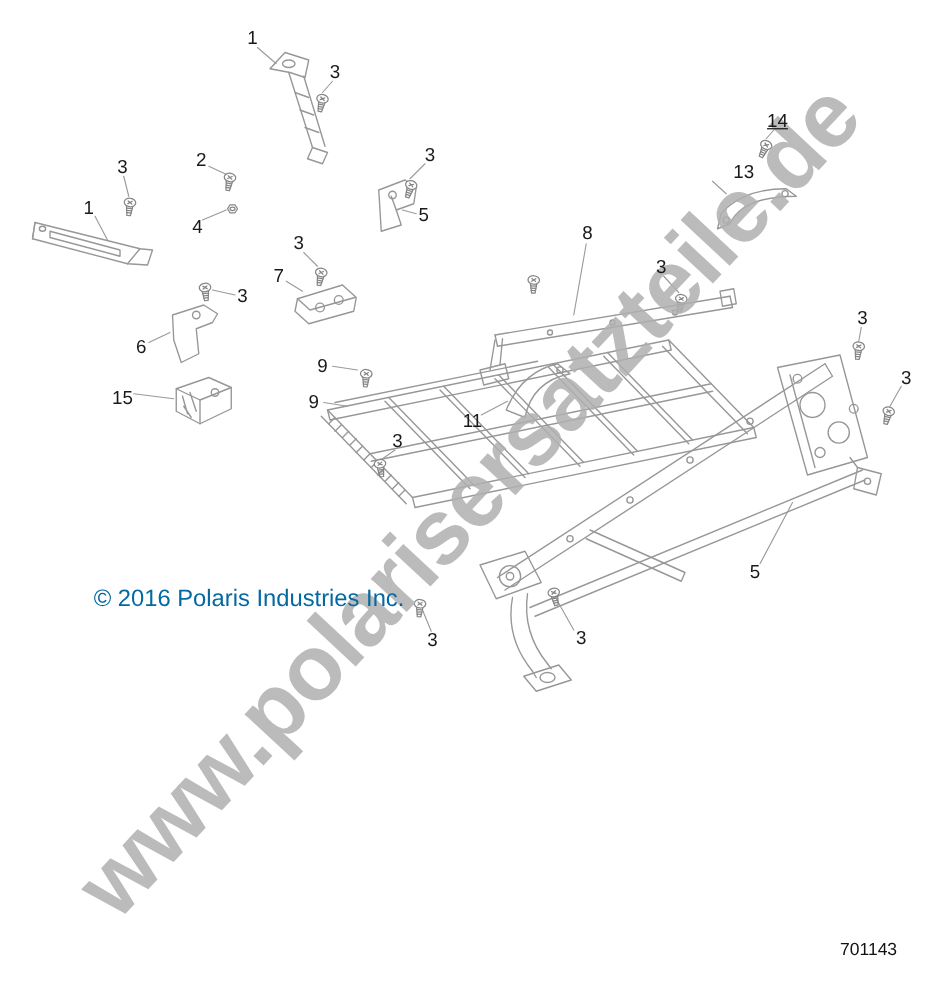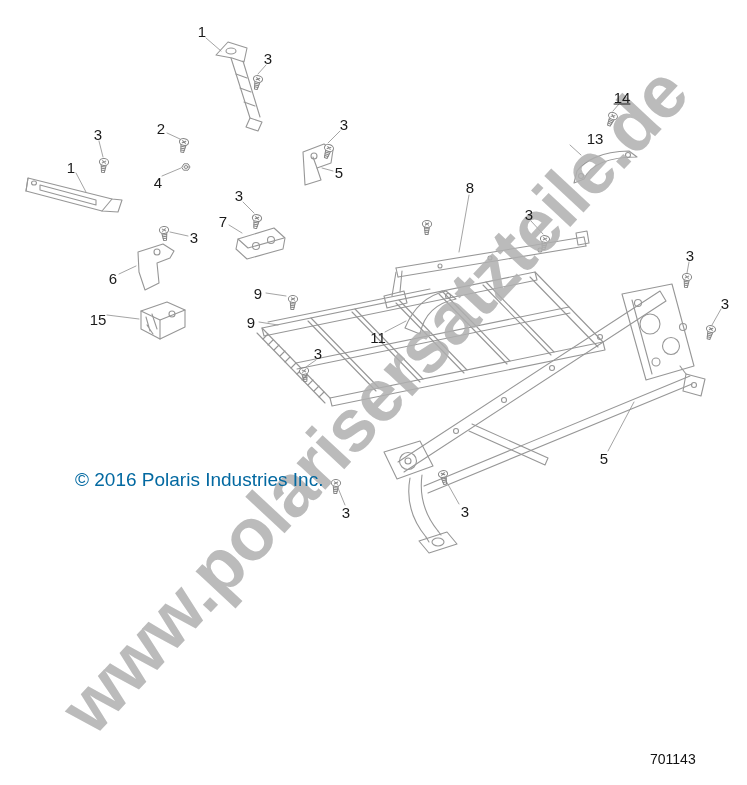--- a/index.html
+++ b/index.html
@@ -20,21 +20,21 @@
   .callout-layer { position:absolute; inset:0; z-index:3; pointer-events:none; }
   .callout {
     position:absolute; transform:translate(-50%,-50%);
     font-size:15px; color:#1a1a1a; line-height:1;
   }
   .copyright {
     position:absolute; left:75px; top:469px;
     font-size:19px; color:#0369a1; z-index:3;
   }
   .partnum {
-    position:absolute; left:650px; top:751px;
+    position:absolute; left:672px; top:751px;
     font-size:14px; color:#111; z-index:3;
   }
 </style>
 </head>
 <body>
 
 <div class="stage">
 
   <svg class="diagram" width="747" height="785" viewBox="0 0 747 785" stroke-linecap="round" stroke-linejoin="round">
     <defs>

